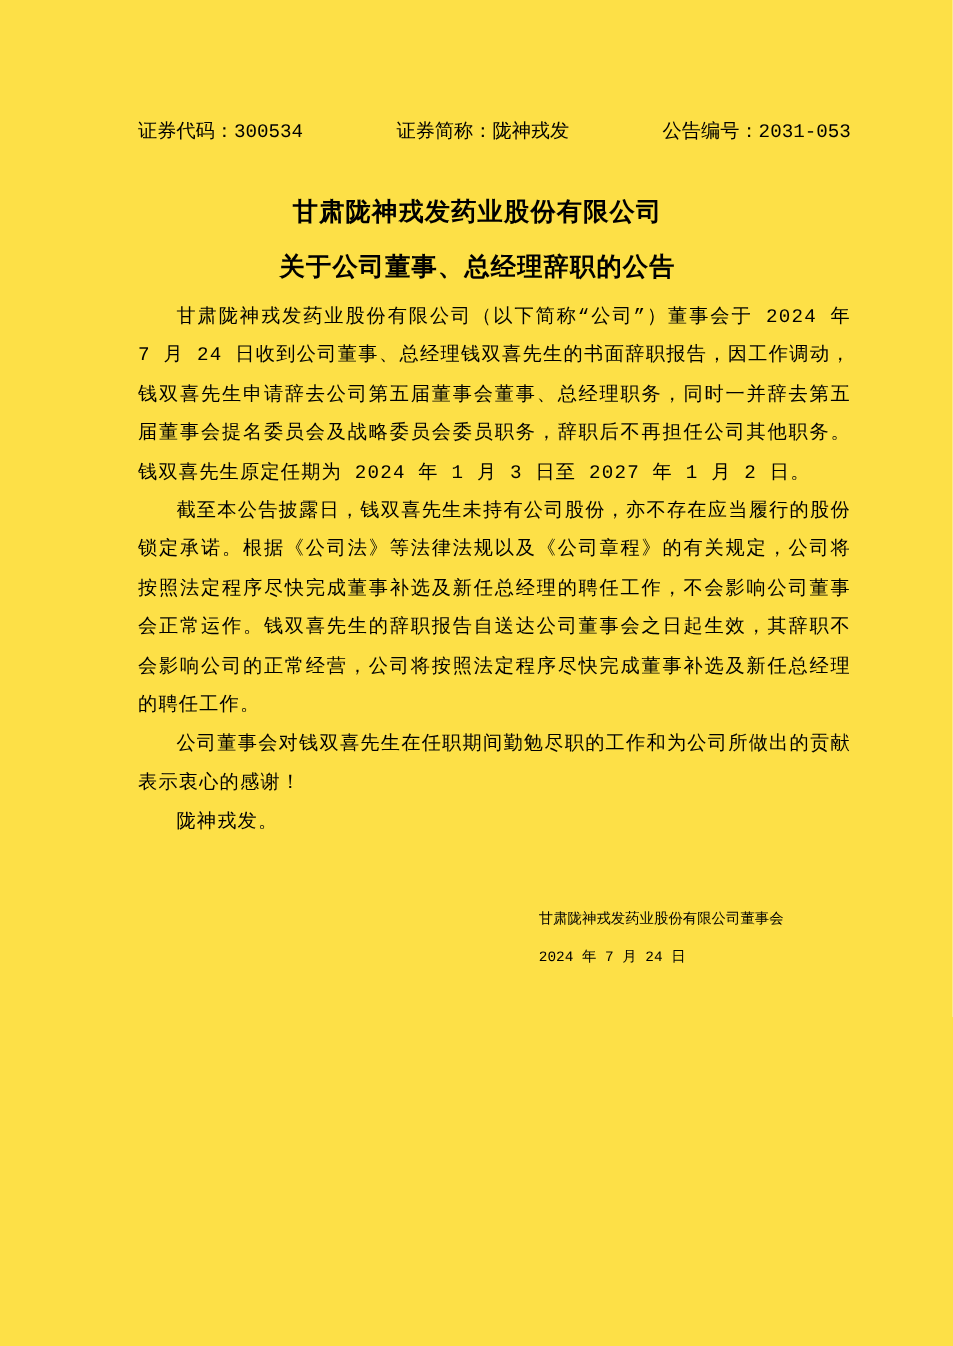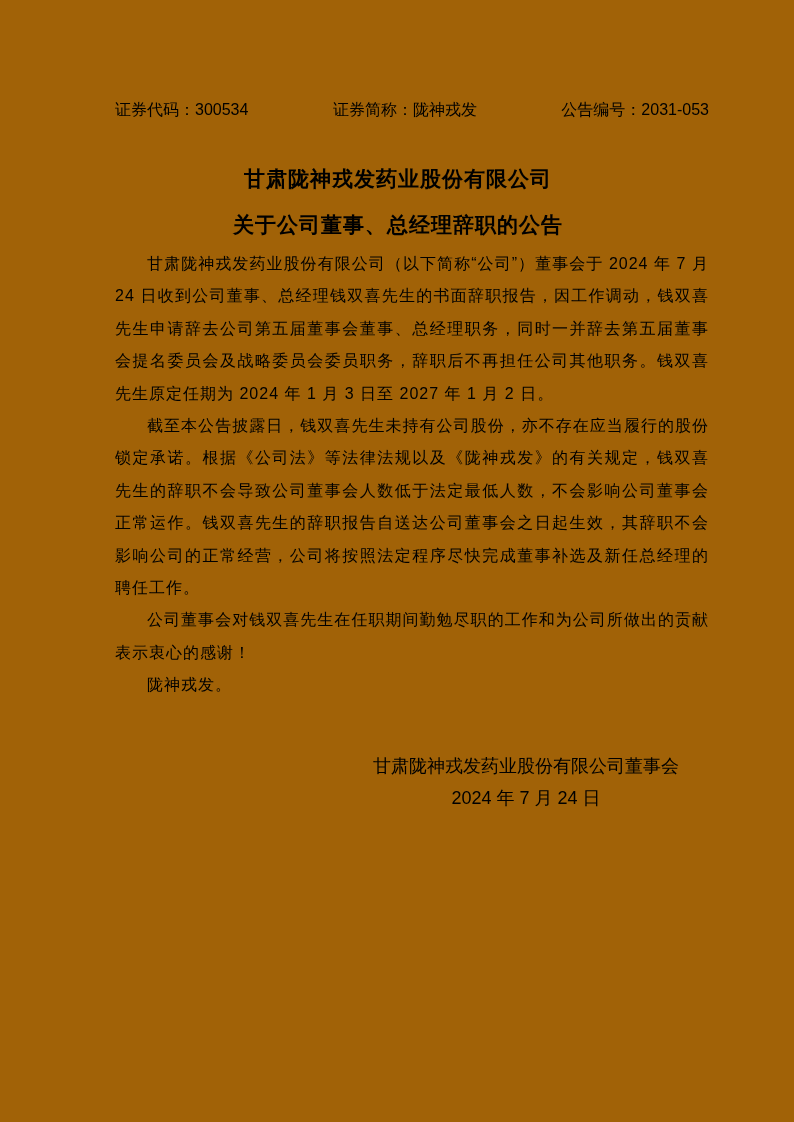--- a/index.html
+++ b/index.html
@@ -1,23 +1,23 @@
 <!DOCTYPE html>
 <html><head>
 <meta charset="utf-8">
 <style>
   html, body { margin: 0; padding: 0; background: #ffffff; }
   .page {
     position: relative;
     width: 794px;
     height: 1122px;
     box-sizing: border-box;
-    background: #a16207;
+    background: #fde047;
     color: #000000;
-    font-family: Liberation Sans, sans-serif;
+    font-family: Liberation Mono, monospace;
     padding: 98px 85px 0 115px;
     overflow: hidden;
   }
   .header-row {
     display: flex;
     justify-content: space-between;
     align-items: baseline;
     font-size: 16px;
     line-height: 24px;
     white-space: nowrap;
@@ -41,25 +41,24 @@
     line-height: 32.4px;
     text-align: justify;
     text-indent: 2em;
     letter-spacing: 1px;
   }
   p.para { margin: 0; }
   p.para.first { }
   .signature {
     margin-top: 48px;
     margin-left: auto;
-    margin-right: 30px;
+    margin-right: 56px;
     width: fit-content;
-    font-size: 18px;
+    font-size: 12px;
     line-height: 32.4px;
-    text-align: center;
     white-space: nowrap;
   }
   .sig-line { display: block; }
 </style>
 </head>
 <body>
 
 <div class="page">
 
   <div class="header-row">
@@ -68,21 +67,21 @@
     <span>公告编号：2031-053</span>
   </div>
 
   <div class="doc-title">
     <div>甘肃陇神戎发药业股份有限公司</div>
     <div>关于公司董事、总经理辞职的公告</div>
   </div>
 
 
   <p class="bodytext para first">甘肃陇神戎发药业股份有限公司（以下简称“公司”）董事会于 2024 年 7 月 24 日收到公司董事、总经理钱双喜先生的书面辞职报告，因工作调动，钱双喜先生申请辞去公司第五届董事会董事、总经理职务，同时一并辞去第五届董事会提名委员会及战略委员会委员职务，辞职后不再担任公司其他职务。钱双喜先生原定任期为 2024 年 1 月 3 日至 2027 年 1 月 2 日。</p>
-  <p class="bodytext para">截至本公告披露日，钱双喜先生未持有公司股份，亦不存在应当履行的股份锁定承诺。根据《公司法》等法律法规以及《陇神戎发》的有关规定，钱双喜先生的辞职不会导致公司董事会人数低于法定最低人数，不会影响公司董事会正常运作。钱双喜先生的辞职报告自送达公司董事会之日起生效，其辞职不会影响公司的正常经营，公司将按照法定程序尽快完成董事补选及新任总经理的聘任工作。</p>
+  <p class="bodytext para">截至本公告披露日，钱双喜先生未持有公司股份，亦不存在应当履行的股份锁定承诺。根据《公司法》等法律法规以及《公司章程》的有关规定，公司将按照法定程序尽快完成董事补选及新任总经理的聘任工作，不会影响公司董事会正常运作。钱双喜先生的辞职报告自送达公司董事会之日起生效，其辞职不会影响公司的正常经营，公司将按照法定程序尽快完成董事补选及新任总经理的聘任工作。</p>
   <p class="bodytext para">公司董事会对钱双喜先生在任职期间勤勉尽职的工作和为公司所做出的贡献表示衷心的感谢！</p>
   <p class="bodytext para">陇神戎发。</p>
 
   <div class="signature">
     <span class="sig-line">甘肃陇神戎发药业股份有限公司董事会</span>
     <span class="sig-line">2024 年 7 月 24 日</span>
   </div>
 
 </div>
 

